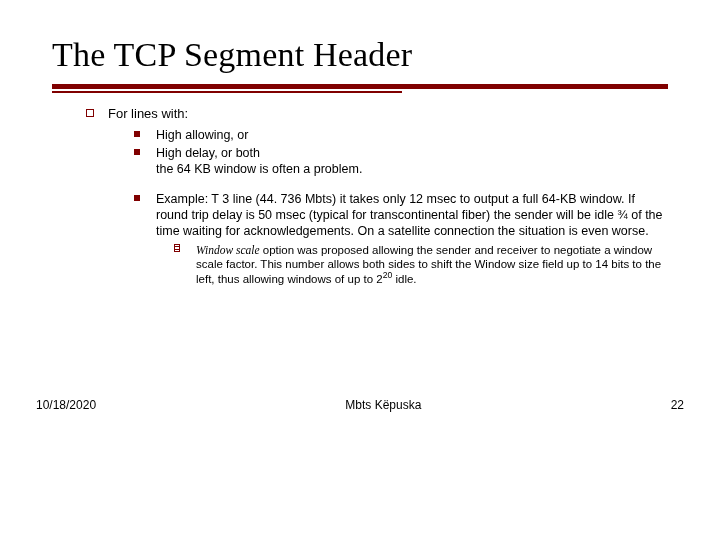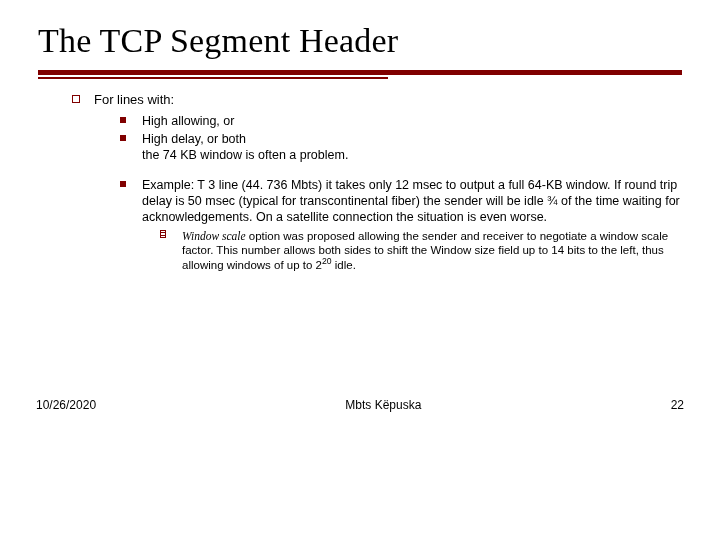--- a/index.html
+++ b/index.html
@@ -1,17 +1,17 @@
 <!DOCTYPE html>
 <html><head>
 <meta charset="utf-8">
 <style>
   * { margin: 0; padding: 0; box-sizing: border-box; }
   html, body { width: 720px; height: 540px; background: #fff; font-family: Verdana, Geneva, sans-serif; color: #000; }
-  .slide { position: relative; width: 720px; height: 428px; padding: 2px; }
+  .slide { position: relative; width: 720px; height: 428px; padding: 16px; }
   .title {
     font-family: "Times New Roman", Times, serif;
     font-size: 34px;
     font-weight: 400;
     padding: 20px 0 6px 36px;
     letter-spacing: 0.2px;
   }
   .title-rule {
     margin: 4px 36px 0 36px;
     position: relative;
@@ -75,21 +75,21 @@
       <span>For lines with:</span>
 
       <div class="lvl2-wrap">
         <div class="lvl2">
           <span class="bullet-sq"></span>
           <span>High allowing, or</span>
         </div>
         <div class="lvl2">
           <span class="bullet-sq"></span>
           <span>High delay, or both</span><br>
-          <span>the 74 KB window is often a problem.</span>
+          <span>the 64 KB window is often a problem.</span>
         </div>
         <div class="lvl2 spacer"></div>
         <div class="lvl2">
           <span class="bullet-sq"></span>
           <span>Example: T 3 line (44. 736 Mbts) it takes only 12 msec to output a full 64-KB window. If round trip delay is 50 msec (typical for transcontinental fiber) the sender will be idle ¾ of the time waiting for acknowledgements. On a satellite connection the situation is even worse.</span>
 
           <div class="lvl3-wrap">
             <div class="lvl3">
               <span class="bullet-open"></span>
             </div>
@@ -99,18 +99,18 @@
                 <span class="italic">Window scale</span><span> option was proposed allowing the sender and receiver to negotiate a window scale factor. This number allows both sides to shift the Window size field up to 14 bits to the left, thus allowing windows of up to 2</span><sup>20</sup><span> idle.</span>
               </span>
             </div>
           </div>
         </div>
       </div>
     </div>
   </div>
 
   <div class="footer">
-    <span>10/26/2020</span>
+    <span>10/18/2020</span>
     <span>Mbts Këpuska</span>
     <span>22</span>
   </div>
 
 </div>
 
 </body></html>

